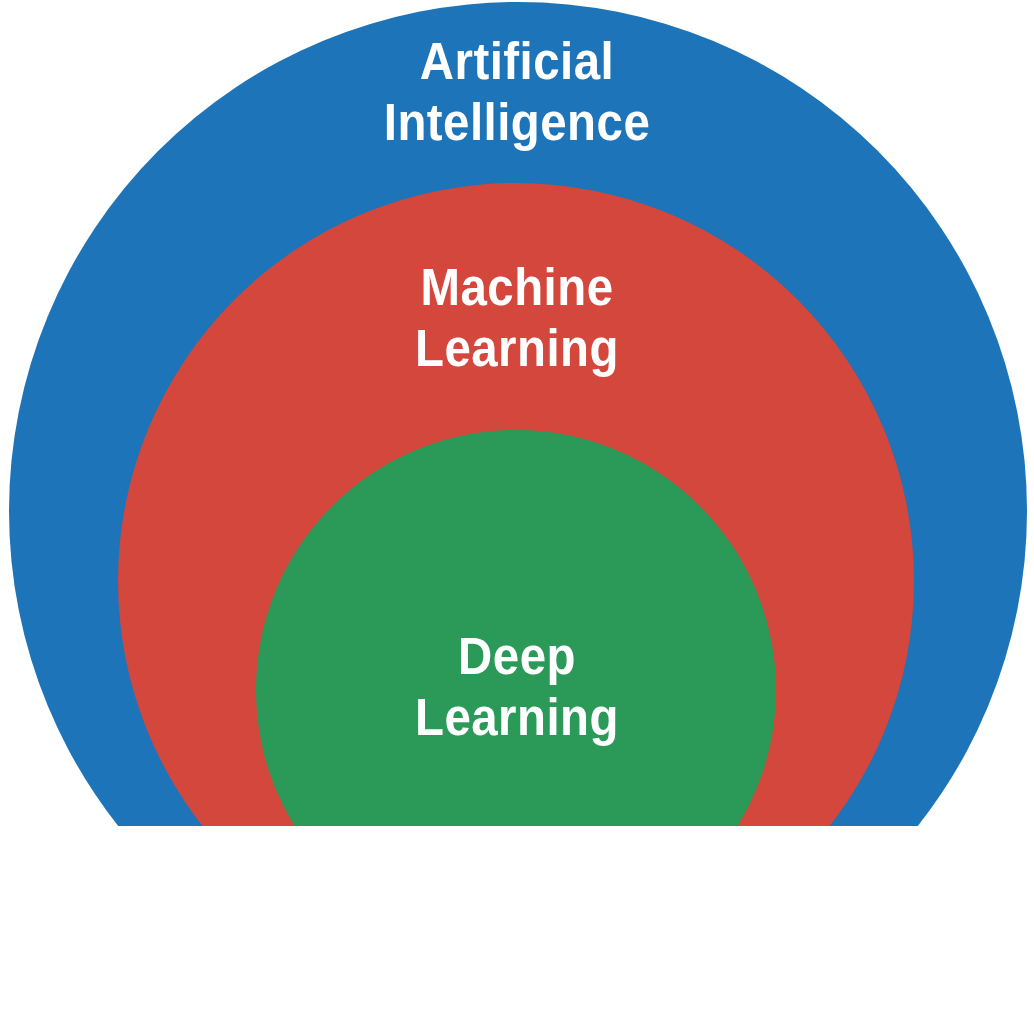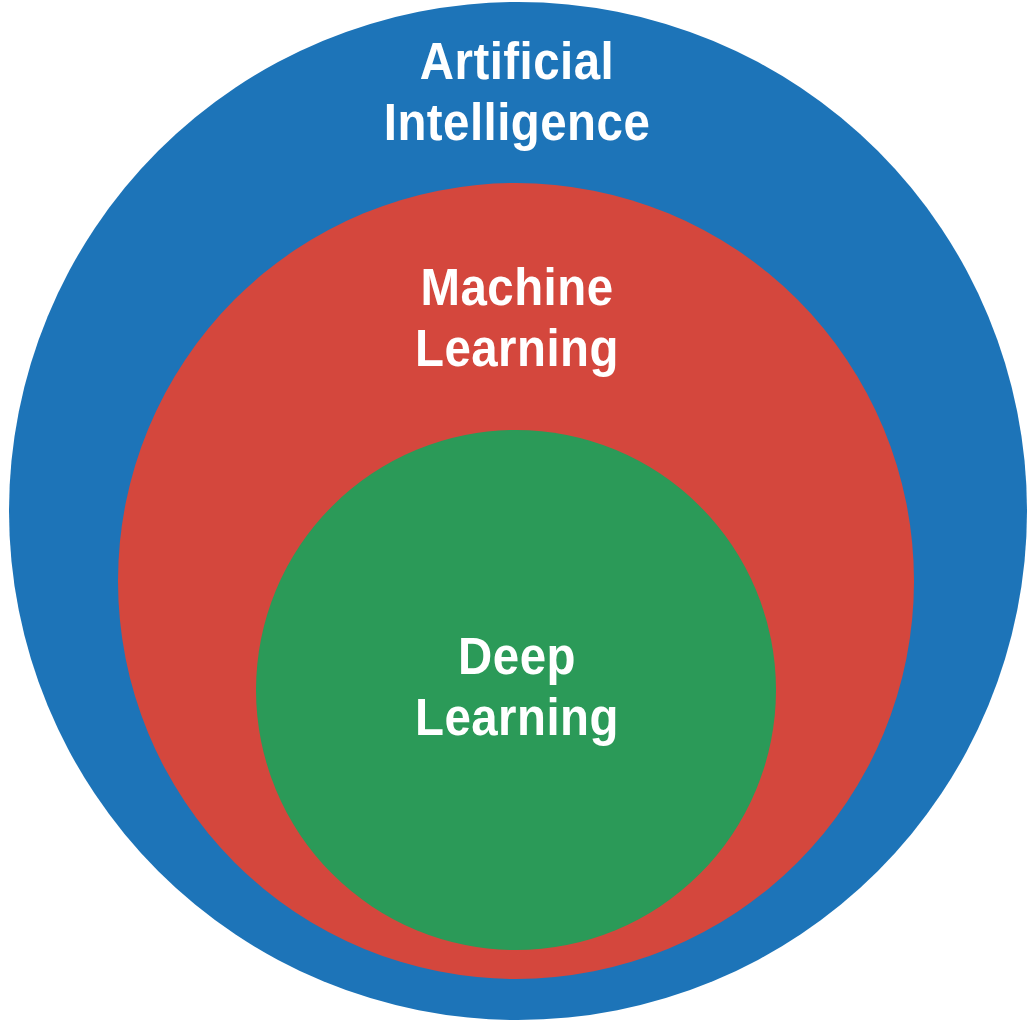--- a/index.html
+++ b/index.html
@@ -3,21 +3,21 @@
 <meta charset="utf-8">
 <style>
   html, body {
     margin: 0;
     padding: 0;
     background: #ffffff;
   }
   .stage {
     position: relative;
     width: 1034px;
-    height: 1026px;
+    height: 826px;
     background: #ffffff;
     overflow: hidden;
     font-family: "Liberation Sans", sans-serif;
   }
   .circle {
     position: absolute;
     border-radius: 50%;
   }
   .circle-ai {
     left: 9px;

